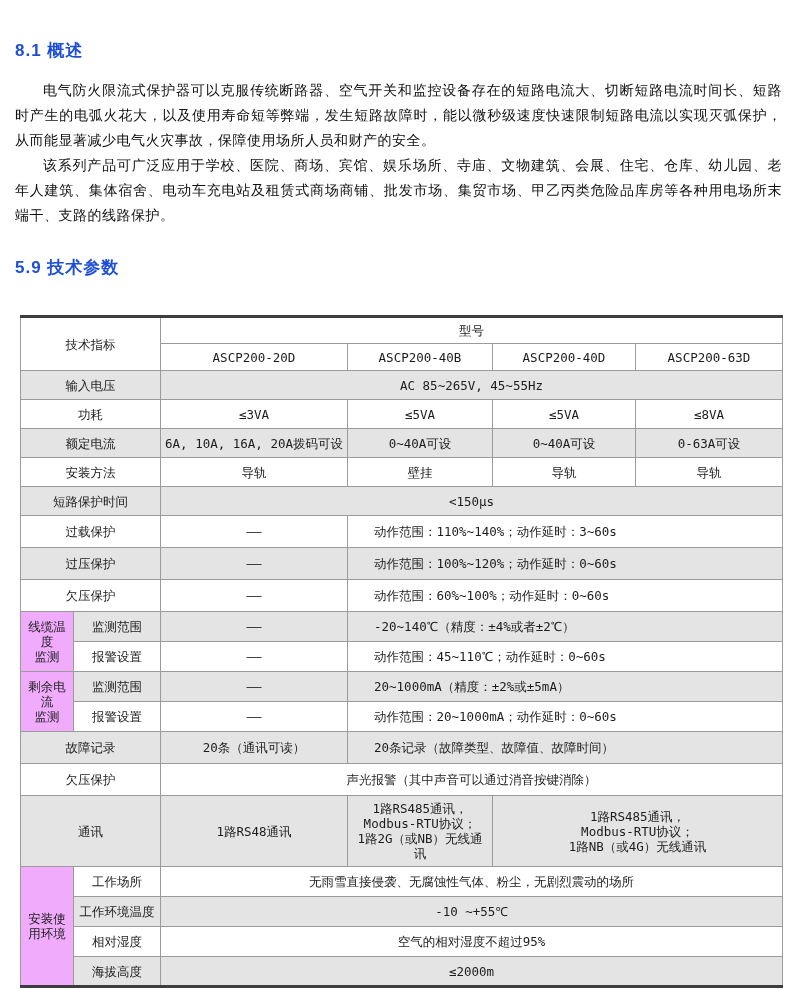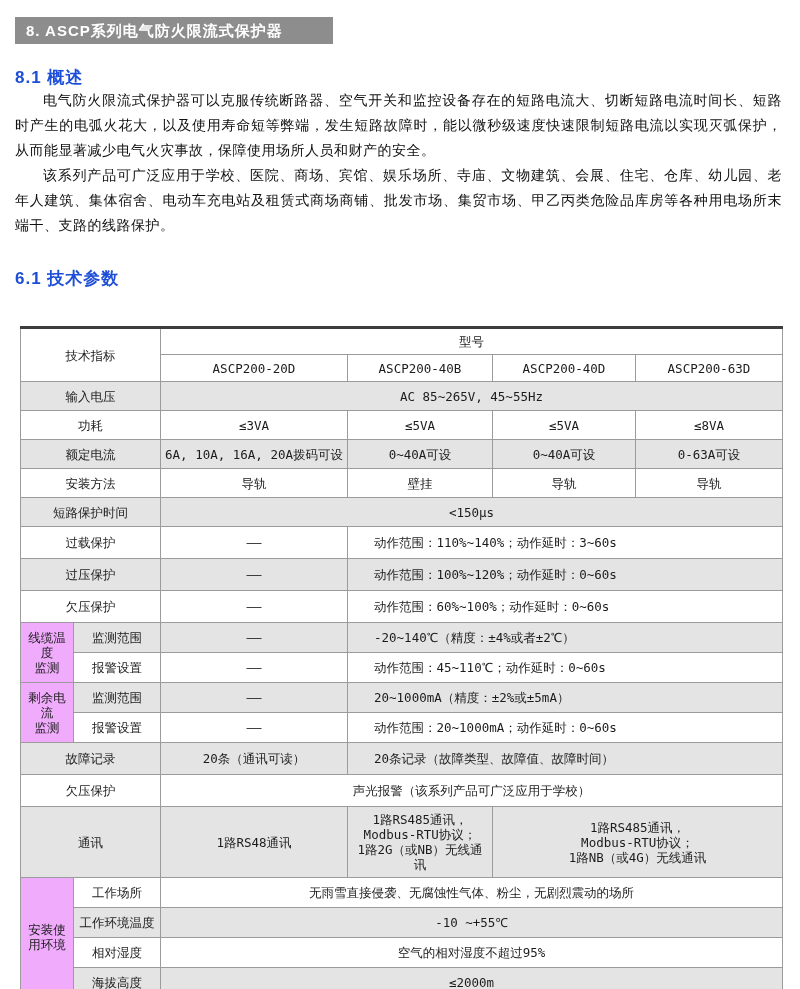--- a/index.html
+++ b/index.html
@@ -11,21 +11,21 @@
   .chapter-bar{
     box-sizing:border-box;width:318px;height:27px;line-height:27px;
     background:#8d8d8d;color:#ffffff;font-weight:bold;font-size:15px;
     padding-left:11px;letter-spacing:1px;
   }
   .section-title{
     margin:22px 0 0 0;font-size:17px;font-weight:bold;color:#1d4ed8;
     letter-spacing:1px;
   }
   .section-title.second{margin-top:28px;}
-  .body-text{margin:0 0 0 0;font-family:Liberation Mono, monospace;}
+  .body-text{margin:16px 0 0 0;}
   .body-text p{
     margin:0;text-indent:2em;text-align:justify;
     font-size:14px;line-height:25px;color:#101010;letter-spacing:.5px;
   }
   .spec-table{
     border-collapse:collapse;table-layout:fixed;width:762px;
     margin:36px 0 0 5px;
     border-top:3px solid #3d3d3d;border-bottom:3px solid #3d3d3d;
     font-family:"DejaVu Sans Mono","Liberation Sans",sans-serif;
     font-size:12.5px;color:#1c1c1c;
@@ -43,30 +43,29 @@
   tr.r-prot{height:32px;}
   tr.r-mon{height:30px;}
   tr.r-env{height:30px;}
   tr.r-comm td{padding:5px 4px;}
 </style>
 </head>
 <body>
 
 <div class="page">
 
-  <div class="chapter-bar">8. ASCP系列电气防火限流式保护器</div>
 
   <h2 class="section-title">8.1 概述</h2>
 
   <div class="body-text">
     <p>电气防火限流式保护器可以克服传统断路器、空气开关和监控设备存在的短路电流大、切断短路电流时间长、短路时产生的电弧火花大，以及使用寿命短等弊端，发生短路故障时，能以微秒级速度快速限制短路电流以实现灭弧保护，从而能显著减少电气火灾事故，保障使用场所人员和财产的安全。</p>
     <p>该系列产品可广泛应用于学校、医院、商场、宾馆、娱乐场所、寺庙、文物建筑、会展、住宅、仓库、幼儿园、老年人建筑、集体宿舍、电动车充电站及租赁式商场商铺、批发市场、集贸市场、甲乙丙类危险品库房等各种用电场所末端干、支路的线路保护。</p>
   </div>
 
-  <h2 class="section-title second">6.1 技术参数</h2>
+  <h2 class="section-title second">5.9 技术参数</h2>
 
   <table class="spec-table">
     <colgroup>
       <col style="width:53px">
         <col style="width:87px">
         <col style="width:187px">
       <col style="width:145px">
         <col style="width:143px">
         <col style="width:147px">
     </colgroup>
@@ -161,21 +160,21 @@
       </tr>
 
       <tr class="shade r-prot">
         <td colspan="2">故障记录</td>
         <td>20条（通讯可读）</td>
         <td colspan="3" class="tl">20条记录（故障类型、故障值、故障时间）</td>
       </tr>
 
       <tr class="r-prot">
         <td colspan="2">欠压保护</td>
-        <td colspan="4">声光报警（该系列产品可广泛应用于学校）</td>
+        <td colspan="4">声光报警（其中声音可以通过消音按键消除）</td>
       </tr>
 
       <tr class="shade r-comm">
         <td colspan="2">通讯</td>
         <td class="multiline">1路RS48通讯</td>
         <td class="multiline">1路RS485通讯，
 Modbus-RTU协议；
 1路2G（或NB）无线通讯</td>
         <td colspan="2" class="multiline">1路RS485通讯，
 Modbus-RTU协议；

